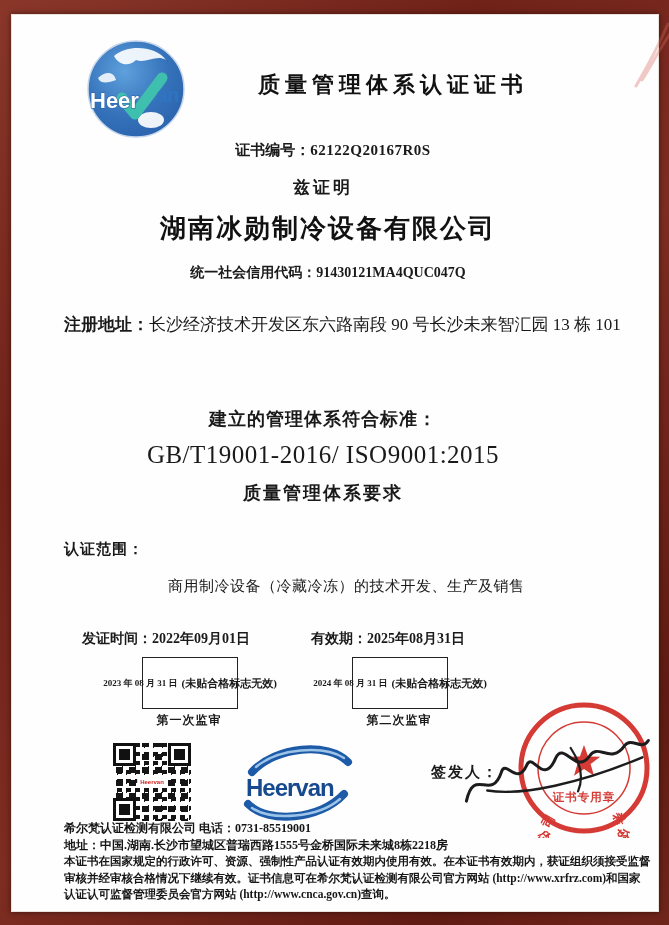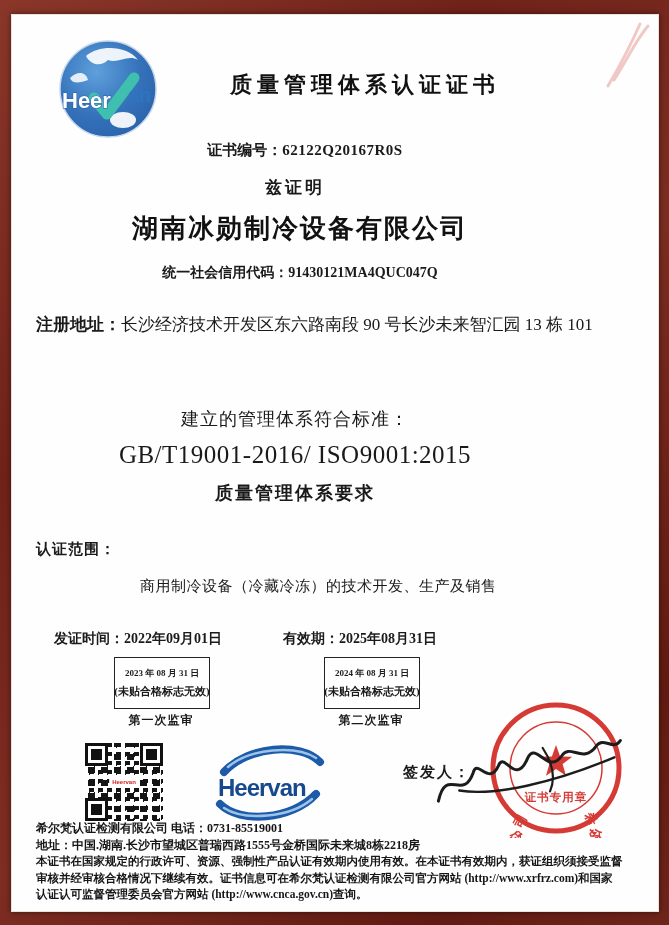--- a/index.html
+++ b/index.html
@@ -1,38 +1,38 @@
 <!DOCTYPE html>
 <html><head>
 <meta charset="utf-8">
 <style>
   html,body{margin:0;padding:0;background:#888;}
   .page{position:relative;width:669px;height:925px;margin:0 auto;overflow:hidden;
         background:linear-gradient(135deg,#8a372a 0%,#702219 30%,#7e2d22 55%,#611b12 85%,#70251b 100%);
         font-family:"Liberation Serif",serif;color:#1a1a1a;}
   .sheet{position:absolute;left:11px;top:14px;right:10px;bottom:13px;background:#fefefe;
          box-shadow:inset 0 0 0 1px #e8e2da, 0 0 6px rgba(0,0,0,.5);}
-  .content{position:absolute;inset:0;}
+  .content{position:absolute;inset:0;margin-left:28px;}
   .abs{position:absolute;}
   .ctr{text-align:center;}
   .title{left:130px;top:70px;width:470px;font-size:22px;font-weight:bold;letter-spacing:5px;color:#111;}
   .certno{left:5px;top:141px;width:600px;font-size:15px;font-weight:bold;}
   .certno .num{font-family:"Liberation Serif",serif;letter-spacing:.5px;}
   .certify{left:0;top:176px;width:590px;font-size:17px;font-weight:bold;letter-spacing:3px;}
   .company{left:0;top:211px;width:600px;font-size:26px;font-weight:bold;letter-spacing:2px;color:#111;}
   .credit{left:0;top:264px;width:600px;font-size:14px;font-weight:bold;}
   .addr{left:36px;width:600px;font-size:17px;}
   .addr .lab{font-weight:bold;}
-  .stdhead{left:0;top:407px;width:590px;font-size:18px;font-weight:normal;letter-spacing:1px;}
+  .stdhead{left:0;top:407px;width:590px;font-size:18px;font-weight:bold;letter-spacing:1px;}
   .stdcode{left:0;top:441px;width:590px;font-size:25px;letter-spacing:.5px;}
   .stdname{left:0;top:481px;width:590px;font-size:18px;font-weight:bold;letter-spacing:2px;text-align:center;}
   .scopelab{left:36px;top:540px;font-size:15px;font-weight:bold;letter-spacing:1px;}
   .scopetxt{left:140px;top:577px;width:420px;font-size:15px;letter-spacing:.5px;}
   .daterow{font-size:14px;font-weight:bold;top:630px;}
-  .survbox{top:657px;width:94px;height:50px;border:1.5px solid #222;display:flex;flex-direction:column;
+  .survbox{top:657px;width:94px;height:50px;border:1.5px solid #222;display:flex;flex-direction:row;
            justify-content:center;align-items:center;gap:4px;background:#fff;}
   .survbox .d{font-size:9px;font-weight:bold;white-space:nowrap;}
   .survbox .n{font-size:11px;font-weight:bold;white-space:nowrap;}
   .survcap{top:712px;width:94px;font-size:12px;font-weight:bold;text-align:center;letter-spacing:1px;}
   .qr{left:82px;top:740px;width:84px;height:84px;background:#fff;}
   .qr .pat{position:absolute;inset:3px;
      background-image:
        conic-gradient(#151515 0 25%, rgba(0,0,0,0) 0) ,
        conic-gradient(from 180deg,#151515 0 25%, rgba(0,0,0,0) 0);
      background-size:9px 9px,13px 13px;background-position:0 0,3px 4px;}

